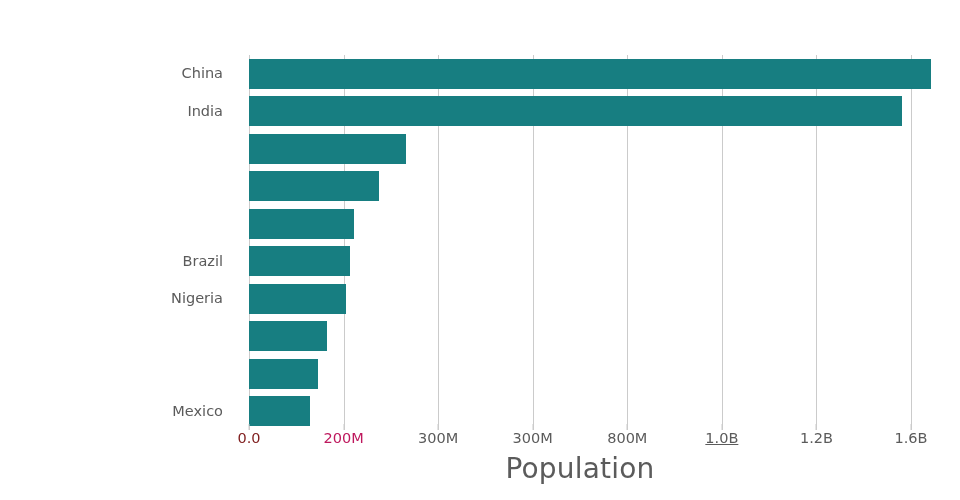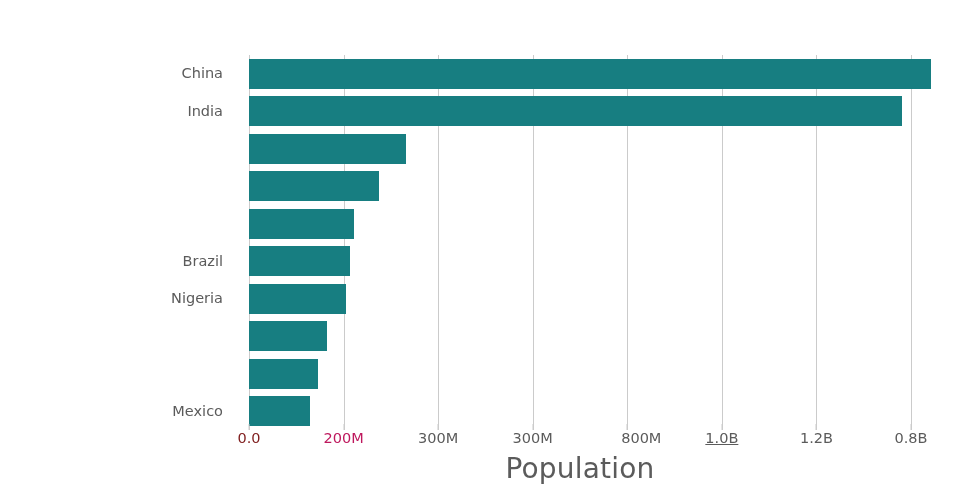--- a/index.html
+++ b/index.html
@@ -192,24 +192,24 @@
   <div class="xticks">
       <div class="xtick-mark" style="left: 0px;"></div>
       <div class="xtick" style="left: 0px; color: #7f1d1d;">0.0</div>
       <div class="xtick-mark" style="left: 94.5714px;"></div>
       <div class="xtick" style="left: 94.5714px; color: #be185d;">200M</div>
       <div class="xtick-mark" style="left: 189.143px;"></div>
       <div class="xtick" style="left: 189.143px; color: rgb(91, 91, 91);">300M</div>
       <div class="xtick-mark" style="left: 283.714px;"></div>
       <div class="xtick" style="left: 283.714px; color: rgb(91, 91, 91);">300M</div>
       <div class="xtick-mark" style="left: 378.286px;"></div>
-      <div class="xtick" style="left: 378.286px; color: rgb(91, 91, 91); margin-left: 14px;">800M</div>
+      <div class="xtick" style="left: 378.286px; color: rgb(91, 91, 91);">800M</div>
       <div class="xtick-mark" style="left: 472.857px;"></div>
       <div class="xtick" style="left: 472.857px; color: rgb(91, 91, 91); text-decoration: underline;">1.0B</div>
       <div class="xtick-mark" style="left: 567.429px;"></div>
       <div class="xtick" style="left: 567.429px; color: rgb(91, 91, 91);">1.2B</div>
       <div class="xtick-mark" style="left: 662px;"></div>
-      <div class="xtick" style="left: 662px; color: rgb(91, 91, 91);">0.8B</div>
+      <div class="xtick" style="left: 662px; color: rgb(91, 91, 91);">1.6B</div>
     </div>
 
   <div class="xaxis-title">Population</div>
 
 </div>
 
 </body></html>

